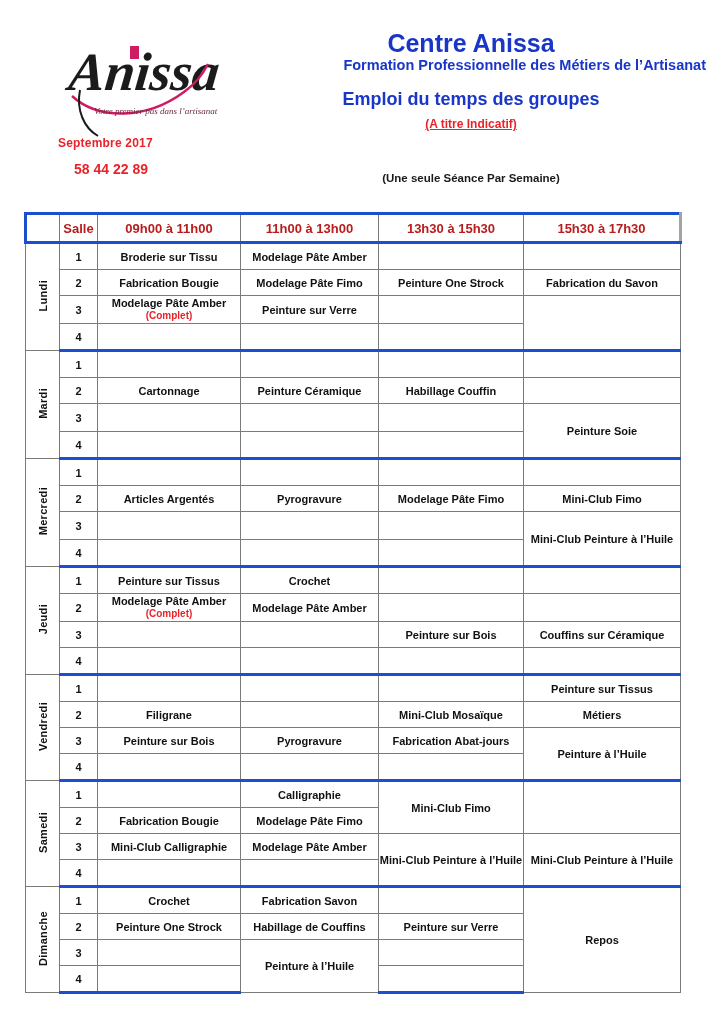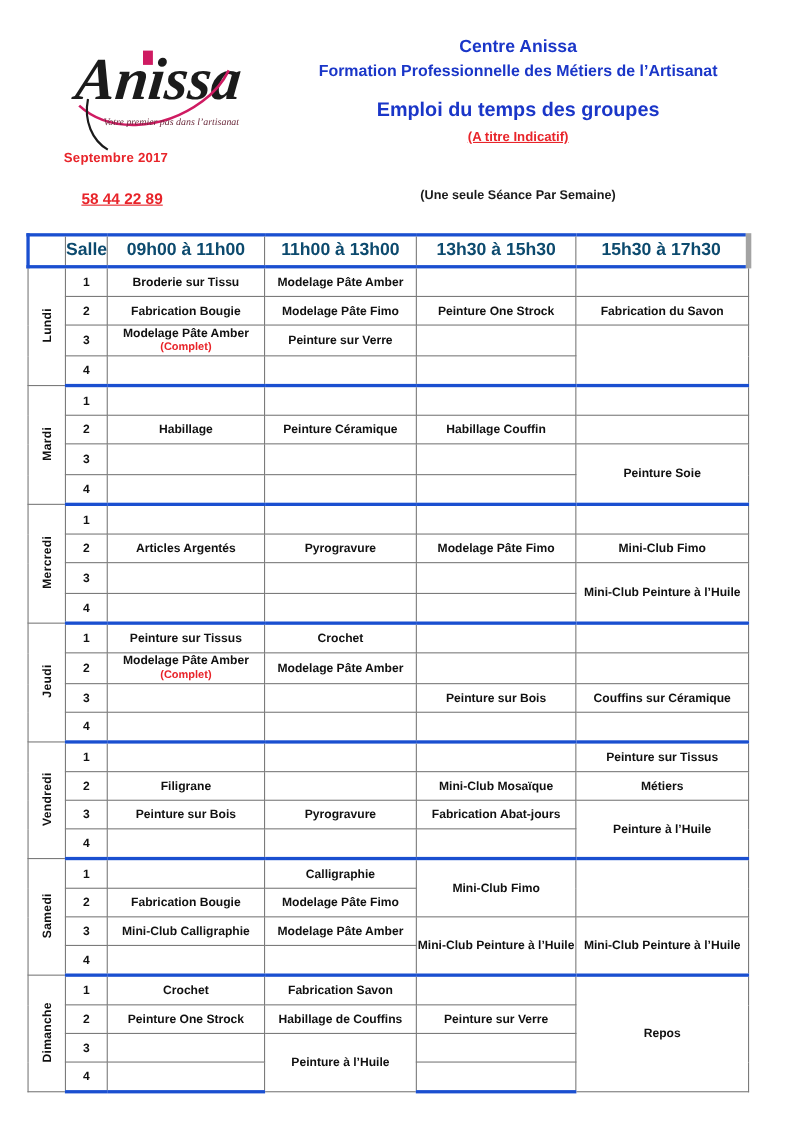--- a/index.html
+++ b/index.html
@@ -39,44 +39,44 @@
   .date-line {
     color: #e8242a;
     font-weight: bold;
     font-size: 12px;
     letter-spacing: .2px;
   }
   .phone-line {
     color: #e8242a;
     font-weight: bold;
     font-size: 14px;
-    margin-top: 22px;
+    margin-top: 11px;
     margin-left: 16px;
-    text-decoration: underline;
   }
 
   .title-block {
     position: absolute;
     left: 236px;
     top: 32px;
     width: 470px;
     text-align: center;
   }
   .t1 {
     color: #1a36c8;
     font-weight: bold;
-    font-size: 16px;
+    font-size: 25px;
     line-height: 22px;
   }
   .t2 {
     color: #1a36c8;
     font-weight: bold;
     font-size: 14.5px;
     line-height: 20px;
     margin-top: 1px;
+    text-align: right;
   }
   .t3 {
     color: #1a36c8;
     font-weight: bold;
     font-size: 18px;
     line-height: 24px;
     margin-top: 12px;
   }
   .t4 {
     color: #e8242a;
@@ -123,27 +123,27 @@
     vertical-align: middle;
     font-size: 11px;
     font-weight: bold;
     color: #111;
     background: #fff;
   }
 
   
   tr.hdr th {
     height: 26px;
-    color: #0c4a6e;
-    font-size: 16px;
+    color: #b91c1c;
+    font-size: 13px;
     border-top: 3px solid #1a4fd0;
     border-bottom: 3px solid #1a4fd0;
   }
   tr.hdr th.corner { border-left: 3px solid #1a4fd0; }
-  tr.hdr th.last   { border-right: 5px solid #a3a3a3; }
+  tr.hdr th.last   { border-right: 3px solid #a3a3a3; }
 
   
   td.daycell {
     color: #1a36c8;
     font-size: 13px;
     font-weight: bold;
     border-left: 3px solid #1a4fd0;
     border-right: 2px solid #1a4fd0;
     background: #fff;
   }
@@ -259,21 +259,21 @@
           <span class="vert">Mardi</span>
         </td>
         <td class="salle">1</td>
         <td></td>
         <td></td>
         <td></td>
         <td class="endcol"></td>
       </tr>
       <tr class="rowline r2">
         <td class="salle">2</td>
-        <td>Habillage</td>
+        <td>Cartonnage</td>
         <td>Peinture Céramique</td>
         <td>Habillage Couffin</td>
         <td class="endcol"></td>
       </tr>
       <tr class="rowline r3">
         <td class="salle">3</td>
         <td></td>
         <td></td>
         <td></td>
         <td class="endcol" rowspan="2">Peinture Soie</td>

